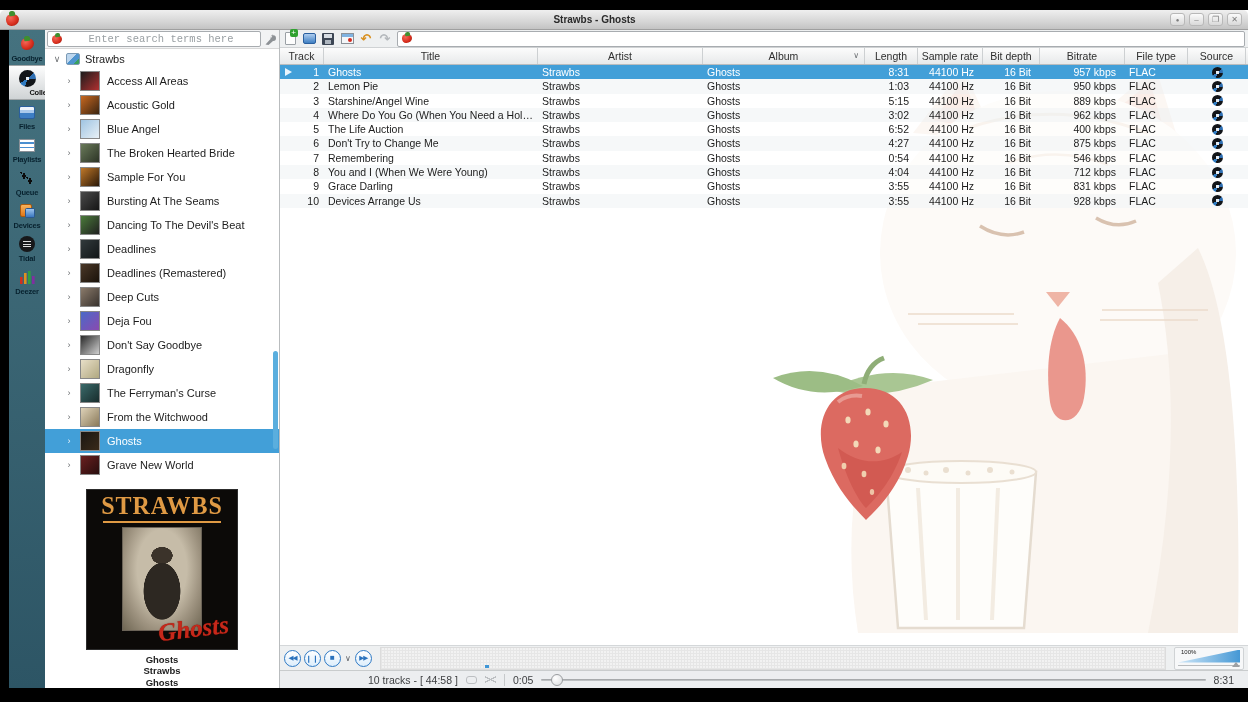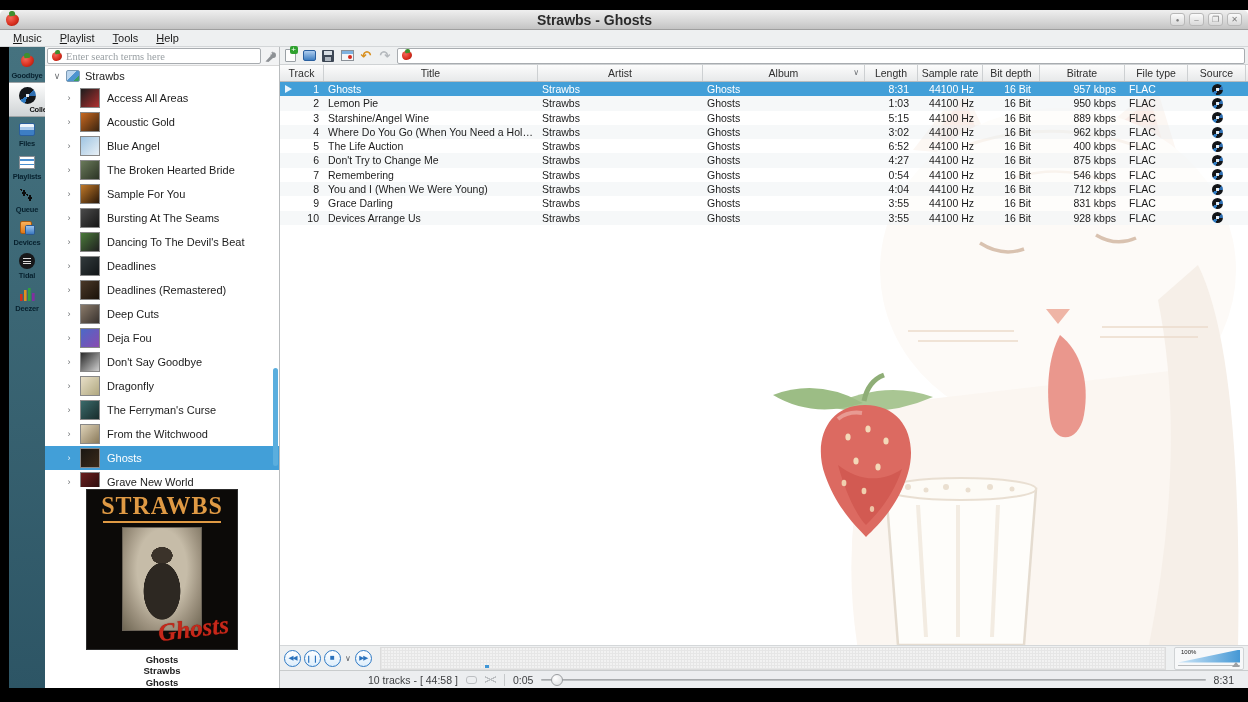--- a/index.html
+++ b/index.html
@@ -6,21 +6,21 @@
   html,body { width:1248px; height:702px; background:#000; overflow:hidden;
     font-family:"Liberation Sans","DejaVu Sans",sans-serif; }
   .screen { position:relative; width:1248px; height:702px; background:#000; }
 
   
   .window { position:absolute; left:0; top:10px; width:1248px; height:678px;
     background:#fff; display:flex; flex-direction:column; }
   .titlebar { height:20px; background:linear-gradient(#efefef,#d6d6d6 60%,#c3c3c3);
     border-bottom:1px solid #9f9f9f; border-radius:5px 5px 0 0;
     display:flex; align-items:center; padding:0 6px; flex:0 0 20px; }
-  .titlebar .title { flex:1; text-align:center; font-size:14px; font-weight:bold; color:#2a2a2a; }
+  .titlebar .title { flex:1; text-align:center; font-size:10px; font-weight:bold; color:#2a2a2a; }
   .win-controls { display:flex; gap:4px; align-items:center; }
   .wbtn { width:15px; height:13px; border:1px solid #b8b8b8; border-radius:3px;
     background:linear-gradient(#fbfbfb,#d9d9d9); color:#7c7c7c; font-size:8px;
     display:flex; align-items:center; justify-content:center; line-height:1; }
   .menubar { height:17px; background:#eef0f1; border-bottom:1px solid #d3d6d8;
     display:flex; align-items:center; padding-left:4px; flex:0 0 17px; }
   .menu-item { font-size:11px; color:#1a1a1a; padding:1px 9px; }
   .menu-item u { text-decoration:underline; }
 
   .main { flex:1; display:flex; min-height:0; }
@@ -74,21 +74,21 @@
     background-position:1px 100%,5px 100%,9px 100%,13px 100%; }
 
   
   .leftpanel { width:235px; flex:0 0 235px; background:#fff; border-right:1px solid #b9bcbe;
     display:flex; flex-direction:column; }
   .searchrow { height:18px; flex:0 0 18px; display:flex; align-items:center; gap:3px;
     padding:1px 2px; background:#f2f3f4; }
   .searchbox { flex:1; height:16px; background:#fff; border:1px solid #a8acb0; border-radius:2px;
     display:flex; align-items:center; gap:4px; padding:0 4px; }
   .searchbox input { border:none; outline:none; flex:1; font-size:10.5px; color:#333;
-    font-family:Liberation Serif, serif; background:transparent; min-width:0; }
+    font-family:Liberation Mono, monospace; background:transparent; min-width:0;text-align:center; }
   .searchbox input::placeholder { color:#9aa0a4; }
   .wrench { width:13px; height:13px; flex:0 0 13px; }
 
   .tree { flex:1; position:relative; overflow:hidden; border-top:1px solid #d8d8d8; }
   .tree-root { height:20px; display:flex; align-items:center; gap:5px; padding-left:8px;
     font-size:11px; color:#1c1c1c; }
   .chev { color:#6d7073; font-size:9px; width:8px; text-align:center; }
   .artist-ic { width:14px; height:12px; border-radius:2px;
     background:linear-gradient(135deg,#bcd6ee 0 45%,#4e94cf 45% 75%, #3aa060 75%); border:1px solid #7b9ab5; }
   .tree-item { height:24px; display:flex; align-items:center; gap:7px; padding-left:20px;
@@ -206,26 +206,20 @@
       <span class="berry"></span>
       <span class="title">Strawbs - Ghosts</span>
       <span class="win-controls">
         <span class="wbtn" style="font-size:6px;">●</span>
         <span class="wbtn">–</span>
         <span class="wbtn">❐</span>
         <span class="wbtn">✕</span>
       </span>
     </div>
 
-    <div class="menubar">
-        <span class="menu-item"><u>M</u>usic</span>
-        <span class="menu-item"><u>P</u>laylist</span>
-        <span class="menu-item"><u>T</u>ools</span>
-        <span class="menu-item"><u>H</u>elp</span>
-      </div>
 
     <div class="main">
       <div class="edge-strip"></div>
 
       <div class="sidebar">
           <div class="side-item">
           <span class="side-ic">
               <span class="berry"></span>
             </span>
           <span class="side-label">Goodbye</span>

